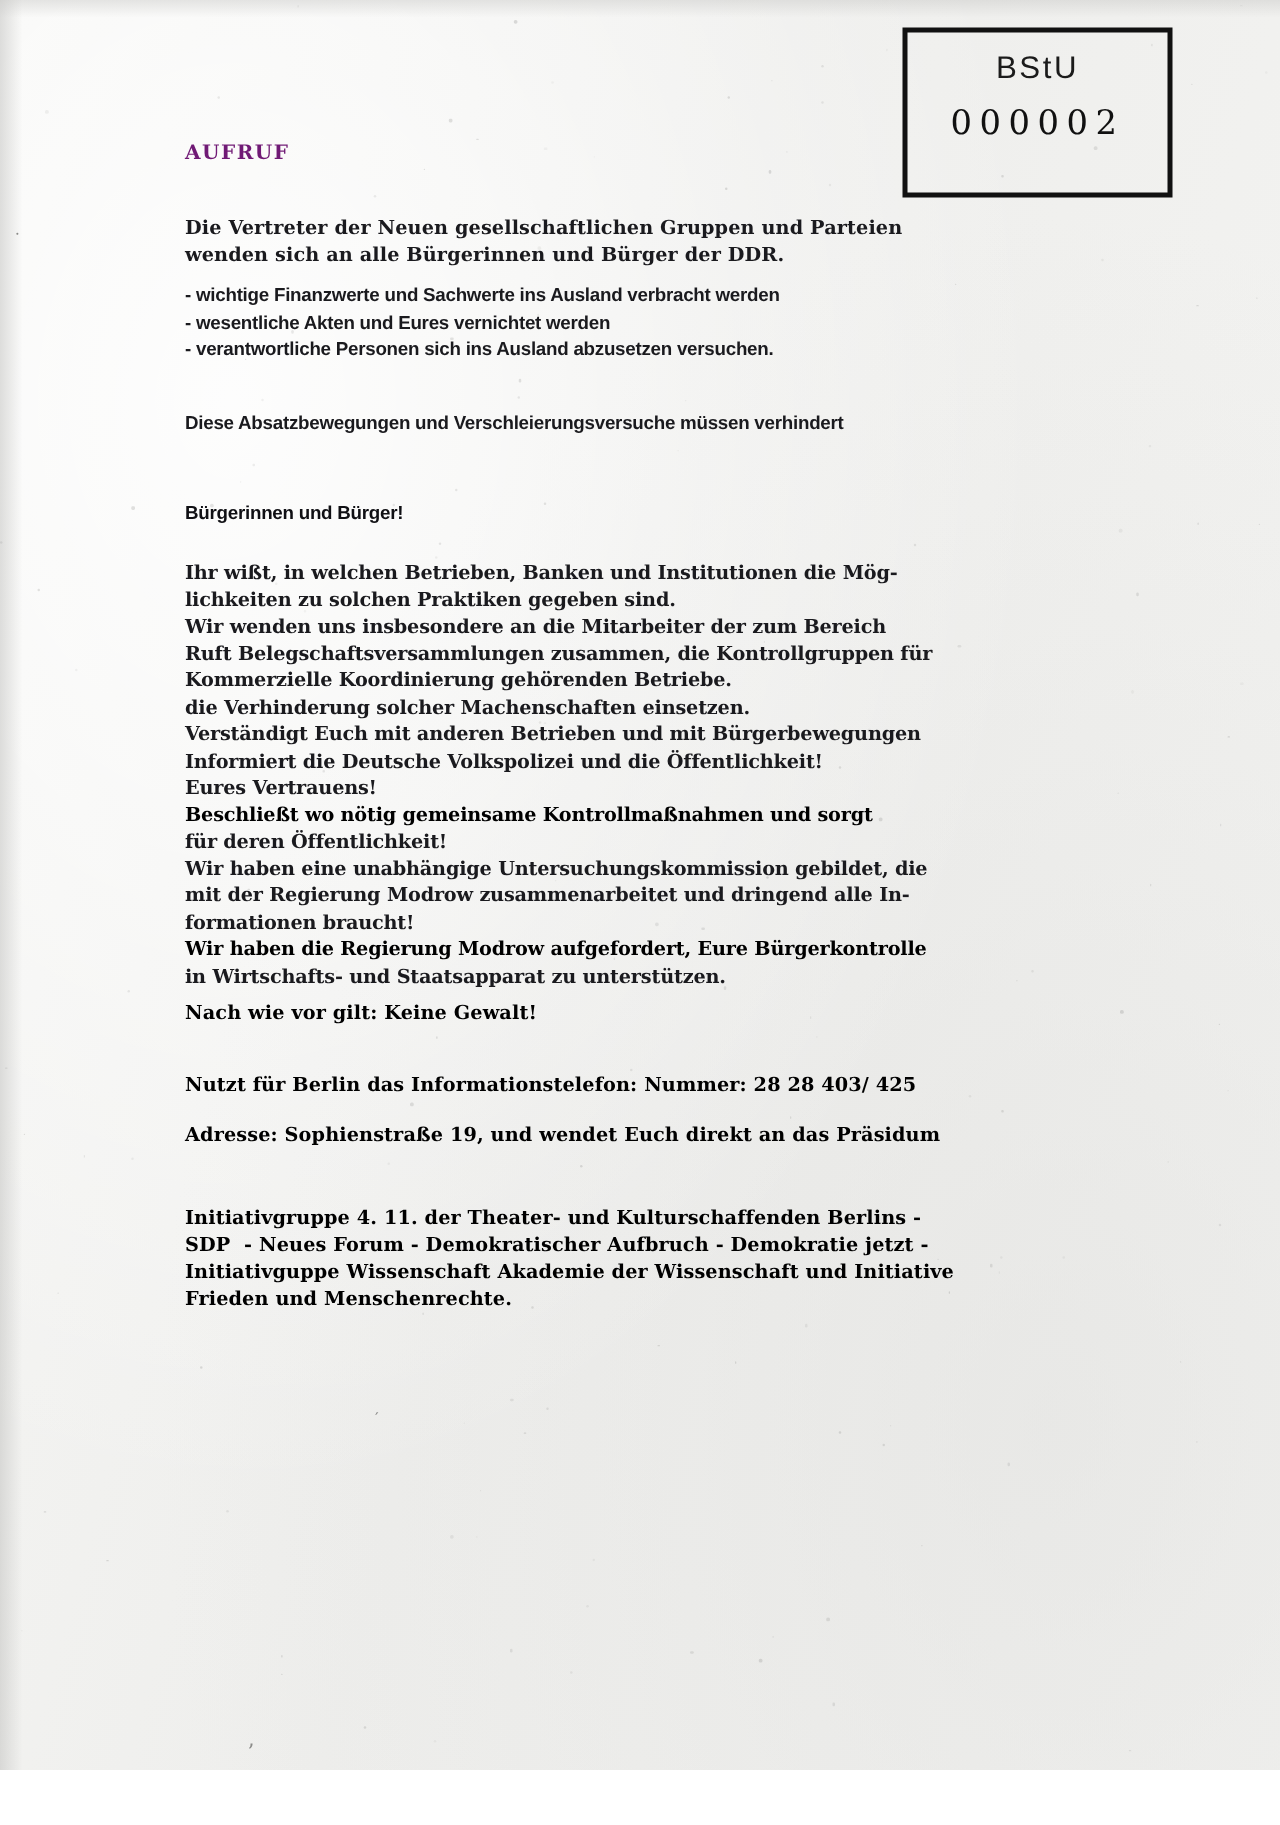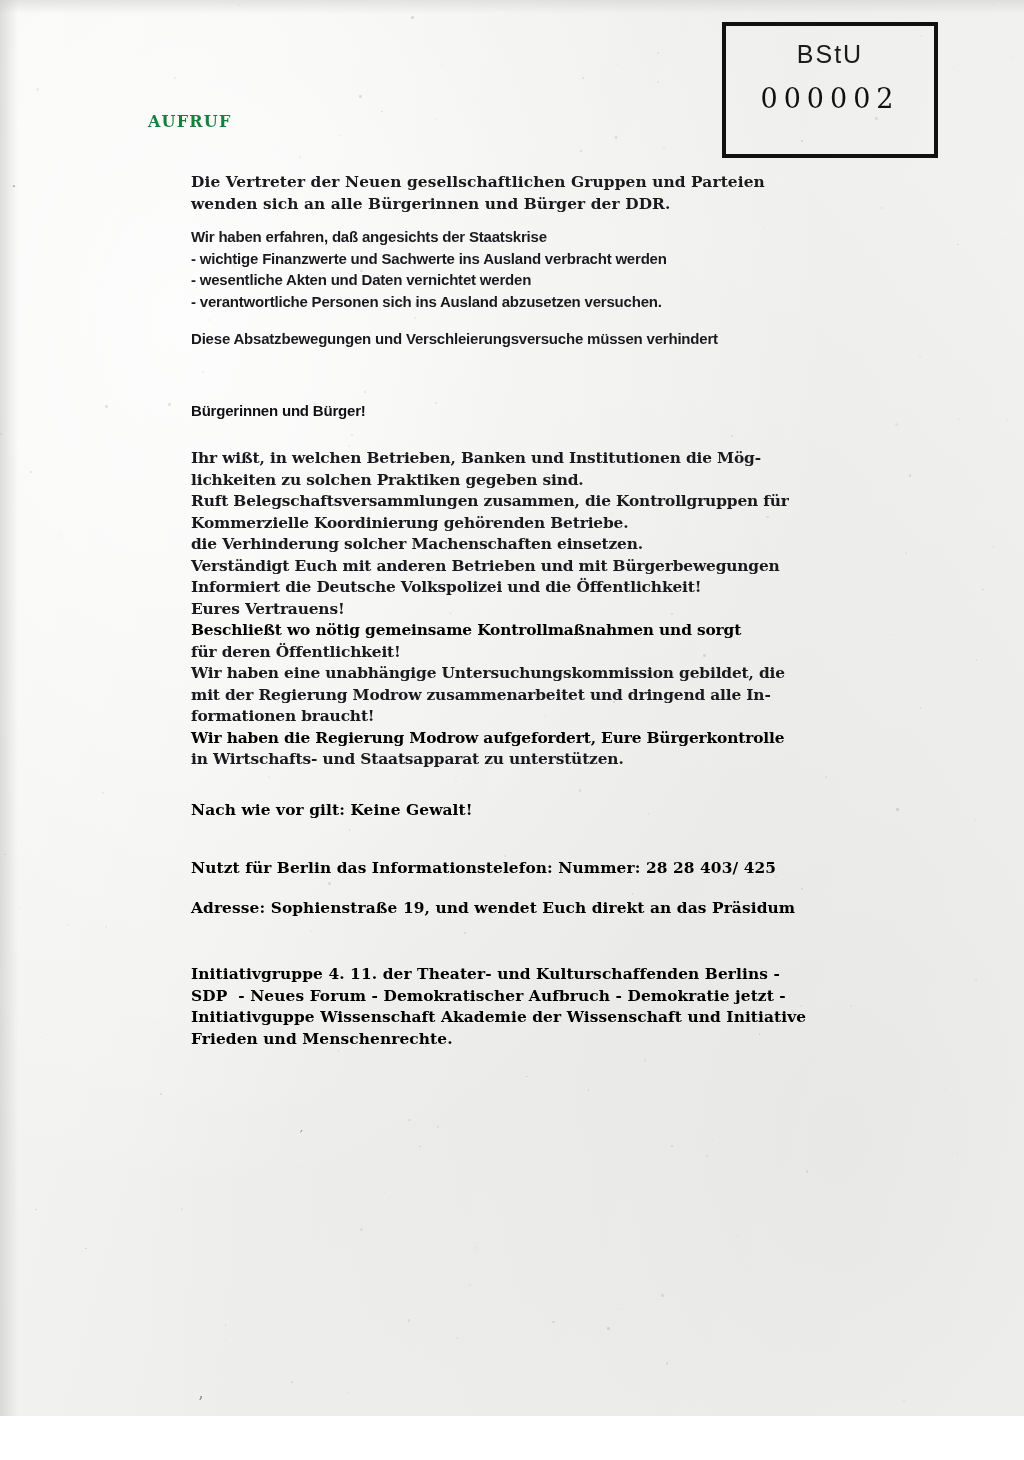--- a/index.html
+++ b/index.html
@@ -95,27 +95,26 @@
     color: #16161a;
   }
   .title {
     position: absolute;
     top: 112px;
     left: 0;
     font-family: "DejaVu Serif", serif;
     font-size: 16px;
     letter-spacing: 1.2px;
     font-weight: 600;
-    color: #15803d;
+    color: #701a75;
   }
   .block {
     position: absolute;
     left: 0;
     width: 720px;
-    margin-left: 43px;
   }
   .line {
     font-family: "DejaVu Serif", serif;
     font-size: 15.4px;
     line-height: 21.5px;
     font-weight: 600;
     color: #15151a;
     white-space: pre;
     letter-spacing: 0.1px;
     text-rendering: optimizeLegibility;
@@ -340,37 +339,37 @@
   <div id="doc">
 
     <div class="title">AUFRUF</div>
 
     <div class="block" id="blk-intro">
       <div class="line f1">Die Vertreter der Neuen gesellschaftlichen Gruppen und Parteien</div>
       <div class="line f1">wenden sich an alle Bürgerinnen und Bürger der DDR.</div>
     </div>
 
     <div class="block" id="blk-wir">
-      <div class="line sans f1">Wir haben erfahren, daß angesichts der Staatskrise</div>
       <div class="line sans f1">- wichtige Finanzwerte und Sachwerte ins Ausland verbracht werden</div>
-      <div class="line sans f1">- wesentliche Akten und Daten vernichtet werden</div>
+      <div class="line sans f1">- wesentliche Akten und Eures vernichtet werden</div>
       <div class="line sans f1">- verantwortliche Personen sich ins Ausland abzusetzen versuchen.</div>
     </div>
 
     <div class="block" id="blk-diese">
       <div class="line sans f1">Diese Absatzbewegungen und Verschleierungsversuche müssen verhindert</div>
     </div>
 
     <div class="block" id="blk-anrede">
       <div class="line sans f3">Bürgerinnen und Bürger!</div>
     </div>
 
     <div class="block" id="blk-body">
       <div class="line tight f1">Ihr wißt, in welchen Betrieben, Banken und Institutionen die Mög-</div>
       <div class="line tight f1">lichkeiten zu solchen Praktiken gegeben sind.</div>
+      <div class="line tight f1">Wir wenden uns insbesondere an die Mitarbeiter der zum Bereich</div>
       <div class="line tight f1">Ruft Belegschaftsversammlungen zusammen, die Kontrollgruppen für</div>
       <div class="line tight f1">Kommerzielle Koordinierung gehörenden Betriebe.</div>
       <div class="line tight f1">die Verhinderung solcher Machenschaften einsetzen.</div>
       <div class="line tight f1">Verständigt Euch mit anderen Betrieben und mit Bürgerbewegungen</div>
       <div class="line tight f1">Informiert die Deutsche Volkspolizei und die Öffentlichkeit!</div>
       <div class="line tight f1">Eures Vertrauens!</div>
       <div class="line tight f2">Beschließt wo nötig gemeinsame Kontrollmaßnahmen und sorgt</div>
       <div class="line tight f1">für deren Öffentlichkeit!</div>
       <div class="line tight f1">Wir haben eine unabhängige Untersuchungskommission gebildet, die</div>
       <div class="line tight f1">mit der Regierung Modrow zusammenarbeitet und dringend alle In-</div>

